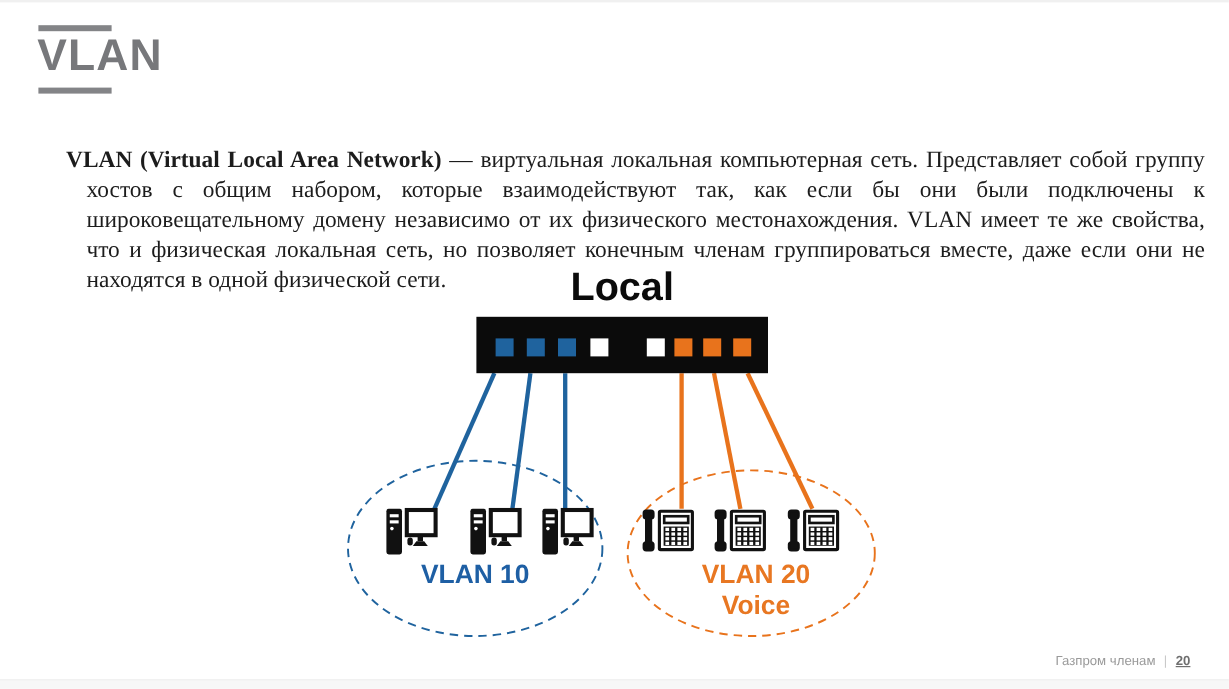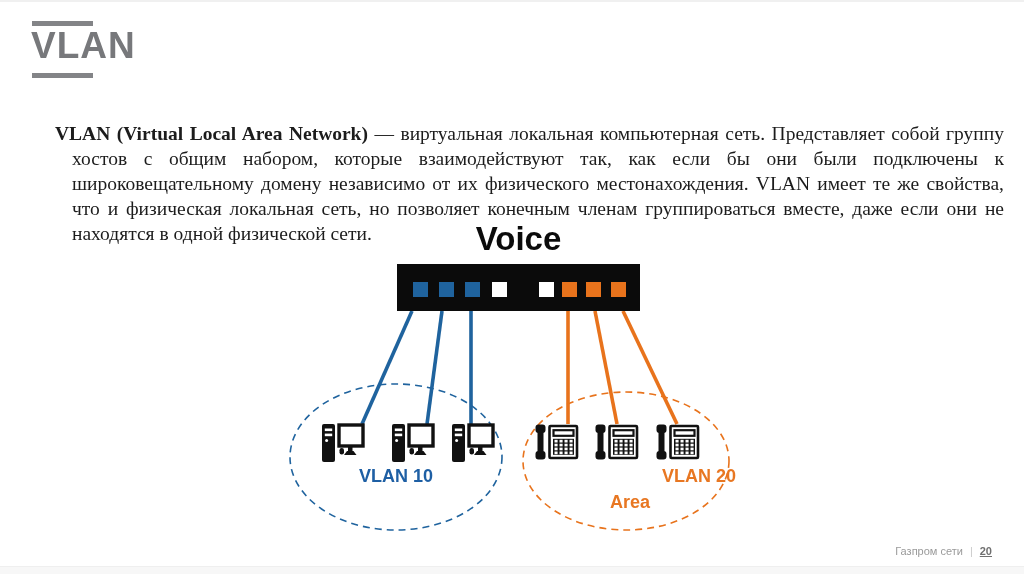--- a/index.html
+++ b/index.html
@@ -30,23 +30,23 @@
   .lead-bold { font-weight:bold; }
 
   
   .diagram-svg { position:absolute; left:0; top:0; width:1024px; height:574px; }
   .switch-box { position:absolute; left:397px; top:264px; width:243px; height:47px; background:#0b0b0b; }
   .port { position:absolute; top:18px; width:15px; height:15px; }
   .switch-label {
     position:absolute; left:397px; top:220px; width:243px; text-align:center;
     font-size:33px; font-weight:bold; color:#0b0b0b; letter-spacing:0px;
   }
-  .vlan-label { position:absolute; font-size:18px; font-weight:bold; text-align:center; }
+  .vlan-label { position:absolute; font-size:22px; font-weight:bold; text-align:center; }
   .vlan10-label { left:290px; top:466px; width:212px; color:var(--c-blue-text); }
-  .vlan20-label { left:524px; top:466px; width:212px; color:var(--c-orange-text);text-align:right; }
+  .vlan20-label { left:524px; top:466px; width:212px; color:var(--c-orange-text); }
   .voice-label  { left:524px; top:492px; width:212px; color:var(--c-orange-text); }
 
   
   .footer { position:absolute; top:545px; right:32px; display:flex; align-items:center; gap:7px; font-size:11px; }
   .footer-company { color:#9a9a9a; }
   .footer-sep { color:#c9c9c9; }
   .footer-page { color:#6f6f6f; font-weight:bold;text-decoration:underline; }
 </style>
 </head>
 <body>
@@ -118,35 +118,35 @@
       <use href="#icon-computer" transform="translate(392,421)"></use>
       <use href="#icon-computer" transform="translate(452,421)"></use>
     </g>
   <g id="phones-group">
       <use href="#icon-phone" transform="translate(535,424)"></use>
       <use href="#icon-phone" transform="translate(595,424)"></use>
       <use href="#icon-phone" transform="translate(656,424)"></use>
     </g>
 </svg>
 
-<div class="switch-label">Voice</div>
+<div class="switch-label">Local</div>
 <div class="switch-box" id="switch-box">
     <div class="port" style="left: 16px; background: rgb(31, 99, 158);"></div>
     <div class="port" style="left: 42px; background: rgb(31, 99, 158);"></div>
     <div class="port" style="left: 68px; background: rgb(31, 99, 158);"></div>
     <div class="port" style="left: 95px; background: rgb(255, 255, 255);"></div>
     <div class="port" style="left: 142px; background: rgb(255, 255, 255);"></div>
     <div class="port" style="left: 165px; background: rgb(232, 115, 28);"></div>
     <div class="port" style="left: 189px; background: rgb(232, 115, 28);"></div>
     <div class="port" style="left: 214px; background: rgb(232, 115, 28);"></div>
   </div>
 
 <div class="vlan-label vlan10-label">VLAN 10</div>
 <div class="vlan-label vlan20-label">VLAN 20</div>
-<div class="vlan-label voice-label">Area</div>
+<div class="vlan-label voice-label">Voice</div>
 
 <div class="footer">
-  <span class="footer-company">Газпром сети</span>
+  <span class="footer-company">Газпром членам</span>
   <span class="footer-sep">|</span>
   <span class="footer-page">20</span>
 </div>
 
 <div class="edge-strip-bottom"></div>
 
 </body></html>

